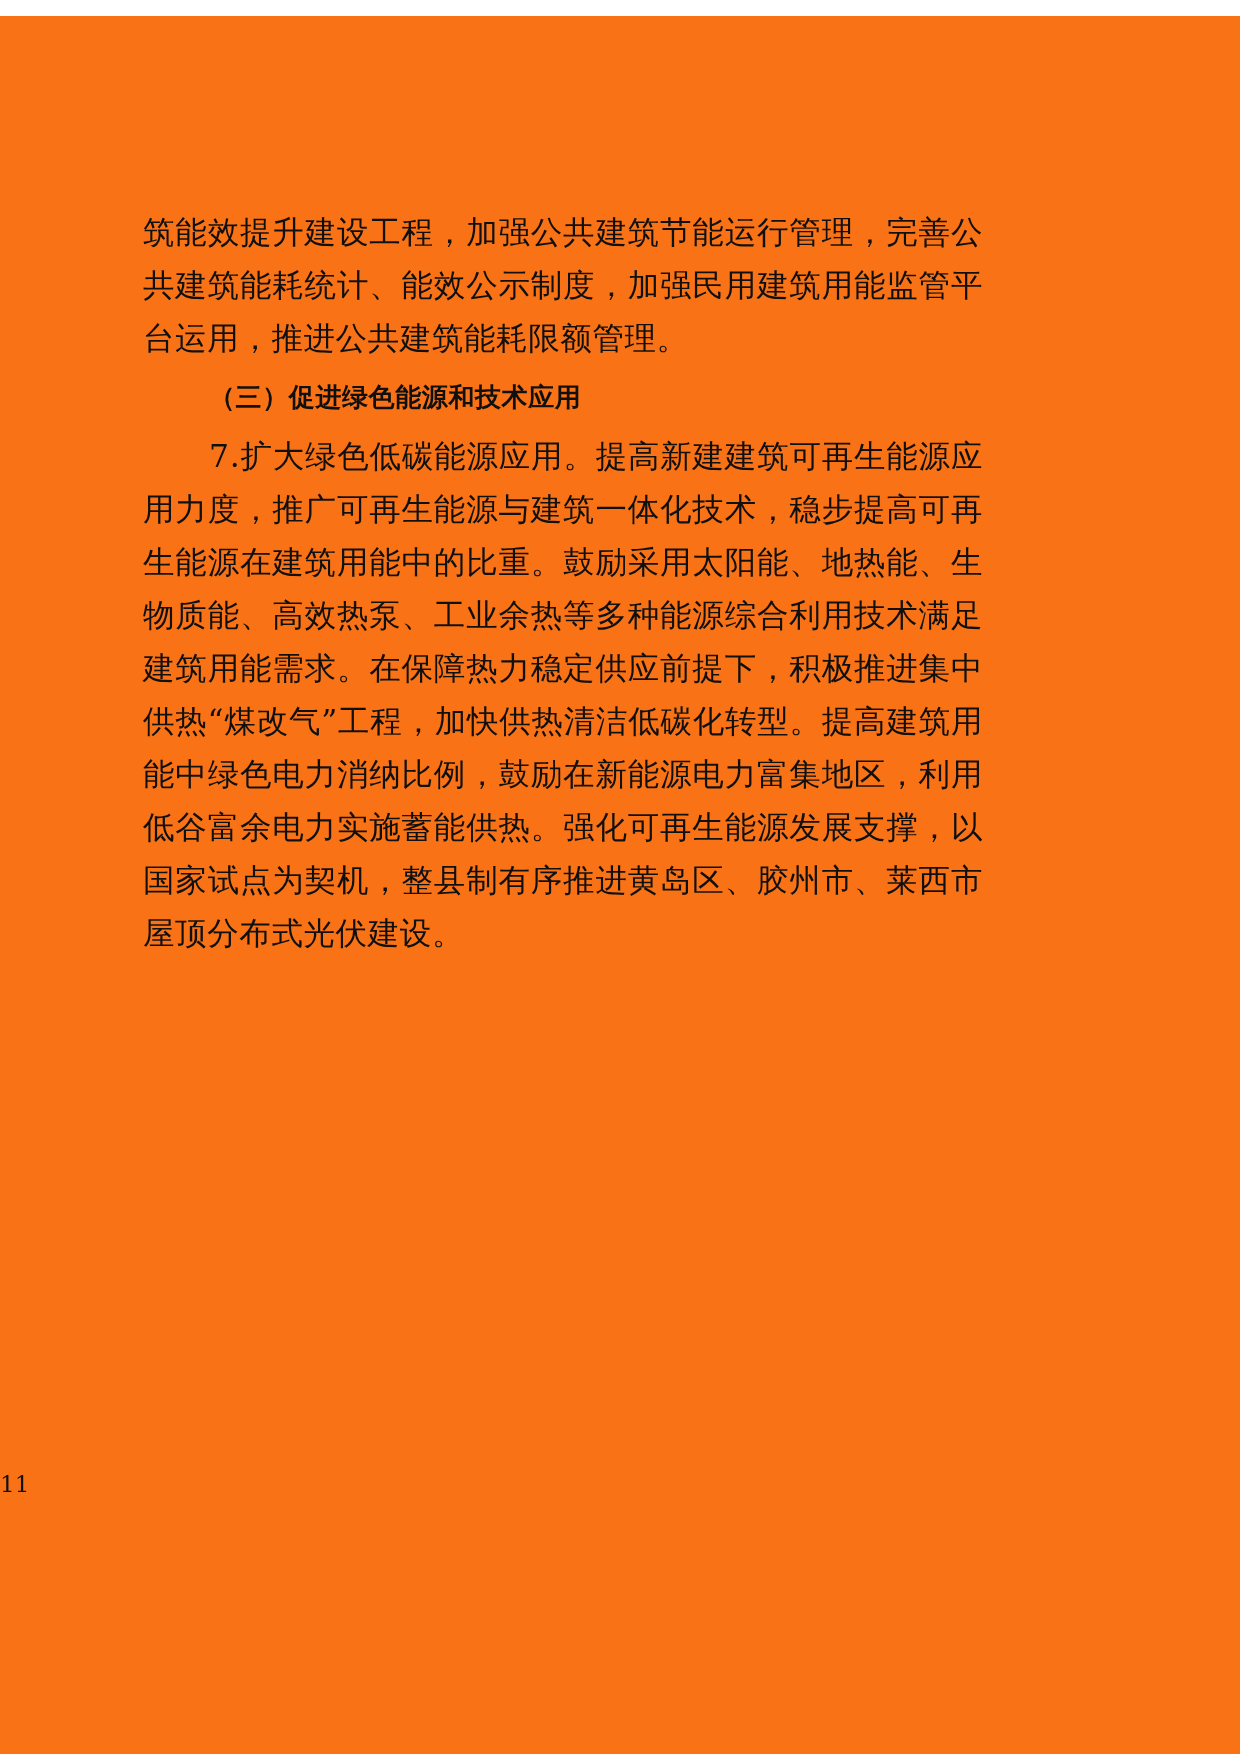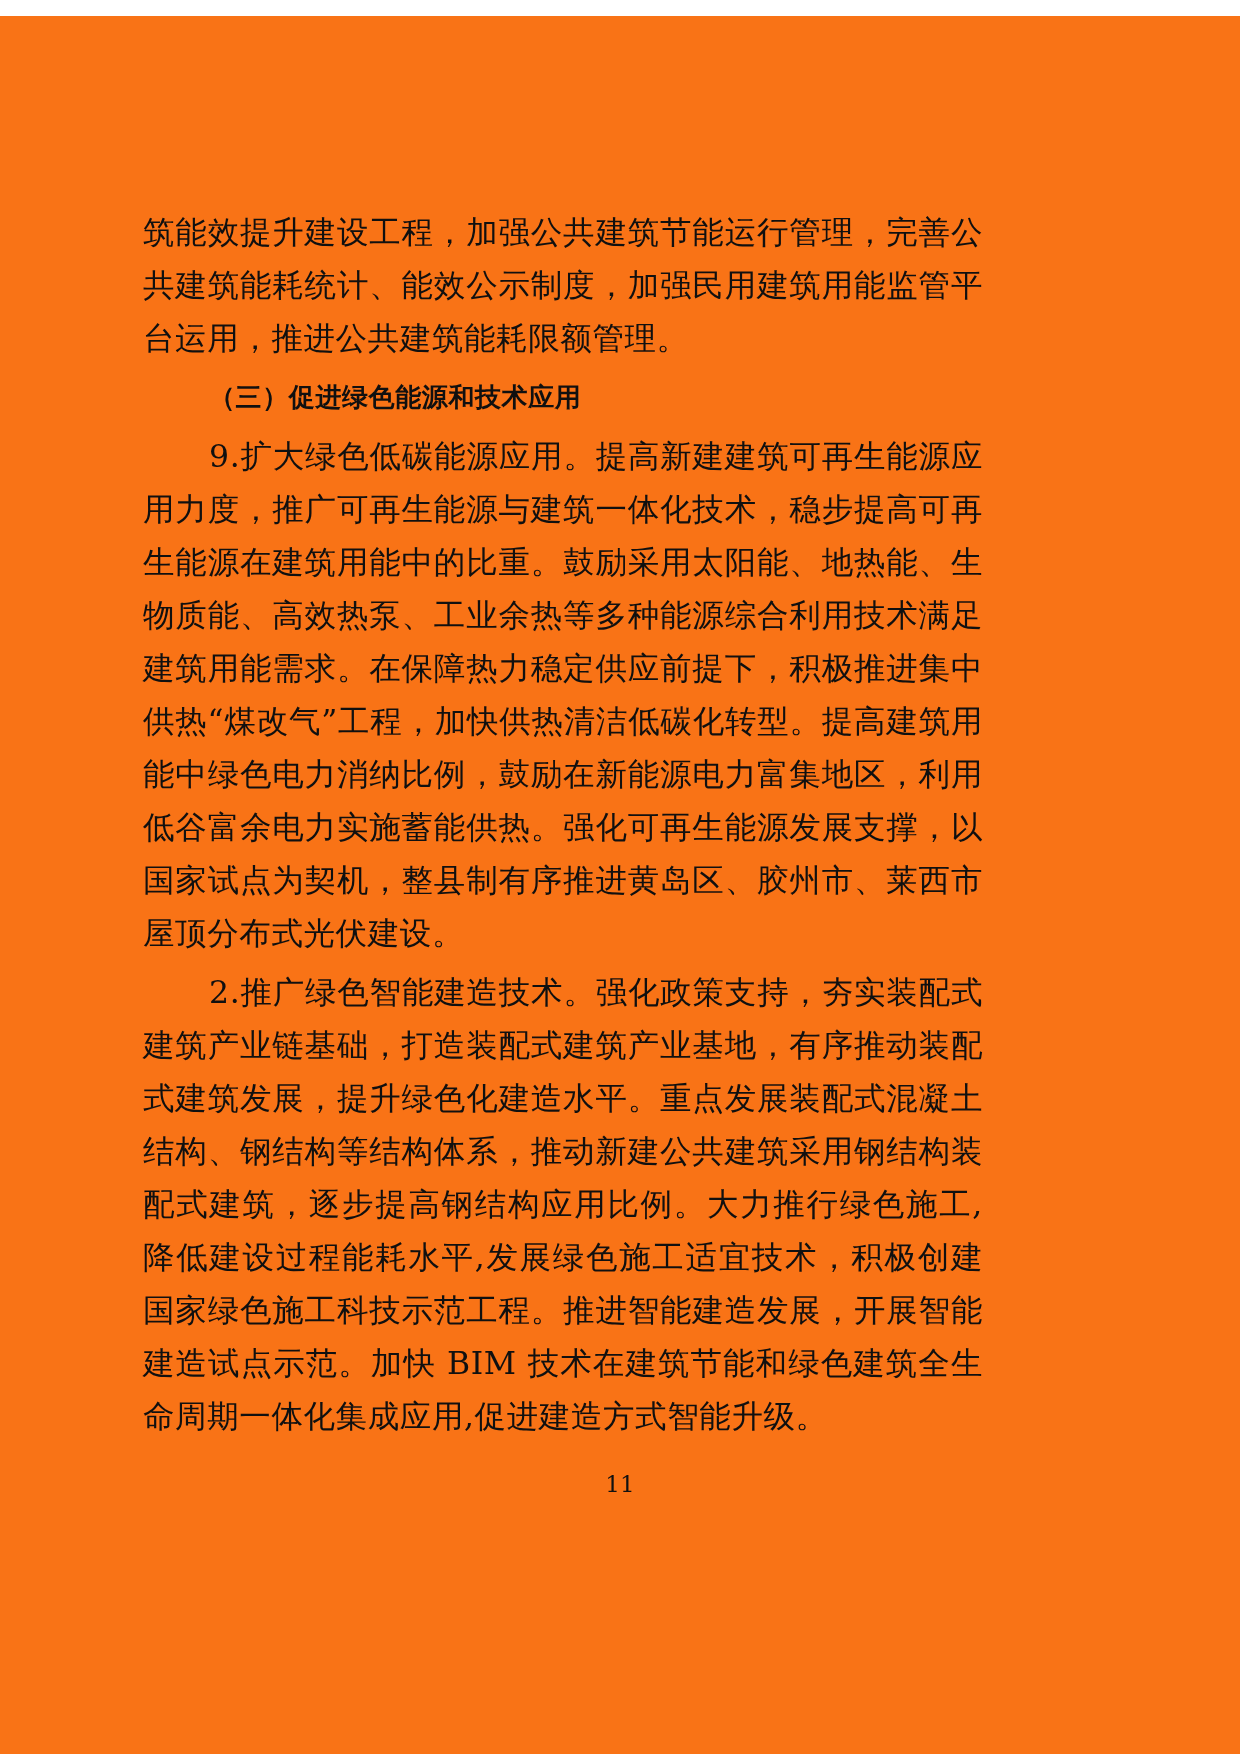--- a/index.html
+++ b/index.html
@@ -47,38 +47,36 @@
     font-weight: 600;
   }
   .block-gap {
     margin-top: 6px;
   }
   .page-number {
     position: absolute;
     left: 0;
     right: 0;
     top: 1455px;
-    text-align: center;
     font-size: 23px;
     font-family: "DejaVu Serif", "Liberation Serif", serif;
     color: #111;
   }
 </style>
 </head>
 <body>
 
 <div class="page">
 
   <div class="content">
 
     <p class="para">筑能效提升建设工程，加强公共建筑节能运行管理，完善公共建筑能耗统计、能效公示制度，加强民用建筑用能监管平台运用，推进公共建筑能耗限额管理。</p>
 
     <p class="heading block-gap">（三）促进绿色能源和技术应用</p>
 
-    <p class="para indent block-gap">9.扩大绿色低碳能源应用。提高新建建筑可再生能源应用力度，推广可再生能源与建筑一体化技术，稳步提高可再生能源在建筑用能中的比重。鼓励采用太阳能、地热能、生物质能、高效热泵、工业余热等多种能源综合利用技术满足建筑用能需求。在保障热力稳定供应前提下，积极推进集中供热“煤改气”工程，加快供热清洁低碳化转型。提高建筑用能中绿色电力消纳比例，鼓励在新能源电力富集地区，利用低谷富余电力实施蓄能供热。强化可再生能源发展支撑，以国家试点为契机，整县制有序推进黄岛区、胶州市、莱西市屋顶分布式光伏建设。</p>
+    <p class="para indent block-gap">7.扩大绿色低碳能源应用。提高新建建筑可再生能源应用力度，推广可再生能源与建筑一体化技术，稳步提高可再生能源在建筑用能中的比重。鼓励采用太阳能、地热能、生物质能、高效热泵、工业余热等多种能源综合利用技术满足建筑用能需求。在保障热力稳定供应前提下，积极推进集中供热“煤改气”工程，加快供热清洁低碳化转型。提高建筑用能中绿色电力消纳比例，鼓励在新能源电力富集地区，利用低谷富余电力实施蓄能供热。强化可再生能源发展支撑，以国家试点为契机，整县制有序推进黄岛区、胶州市、莱西市屋顶分布式光伏建设。</p>
 
-    <p class="para indent block-gap">2.推广绿色智能建造技术。强化政策支持，夯实装配式建筑产业链基础，打造装配式建筑产业基地，有序推动装配式建筑发展，提升绿色化建造水平。重点发展装配式混凝土结构、钢结构等结构体系，推动新建公共建筑采用钢结构装配式建筑，逐步提高钢结构应用比例。大力推行绿色施工,降低建设过程能耗水平,发展绿色施工适宜技术，积极创建国家绿色施工科技示范工程。推进智能建造发展，开展智能建造试点示范。加快 BIM 技术在建筑节能和绿色建筑全生命周期一体化集成应用,促进建造方式智能升级。</p>
 
   </div>
 
   <div class="page-number">11</div>
 
 </div>
 
 </body></html>

